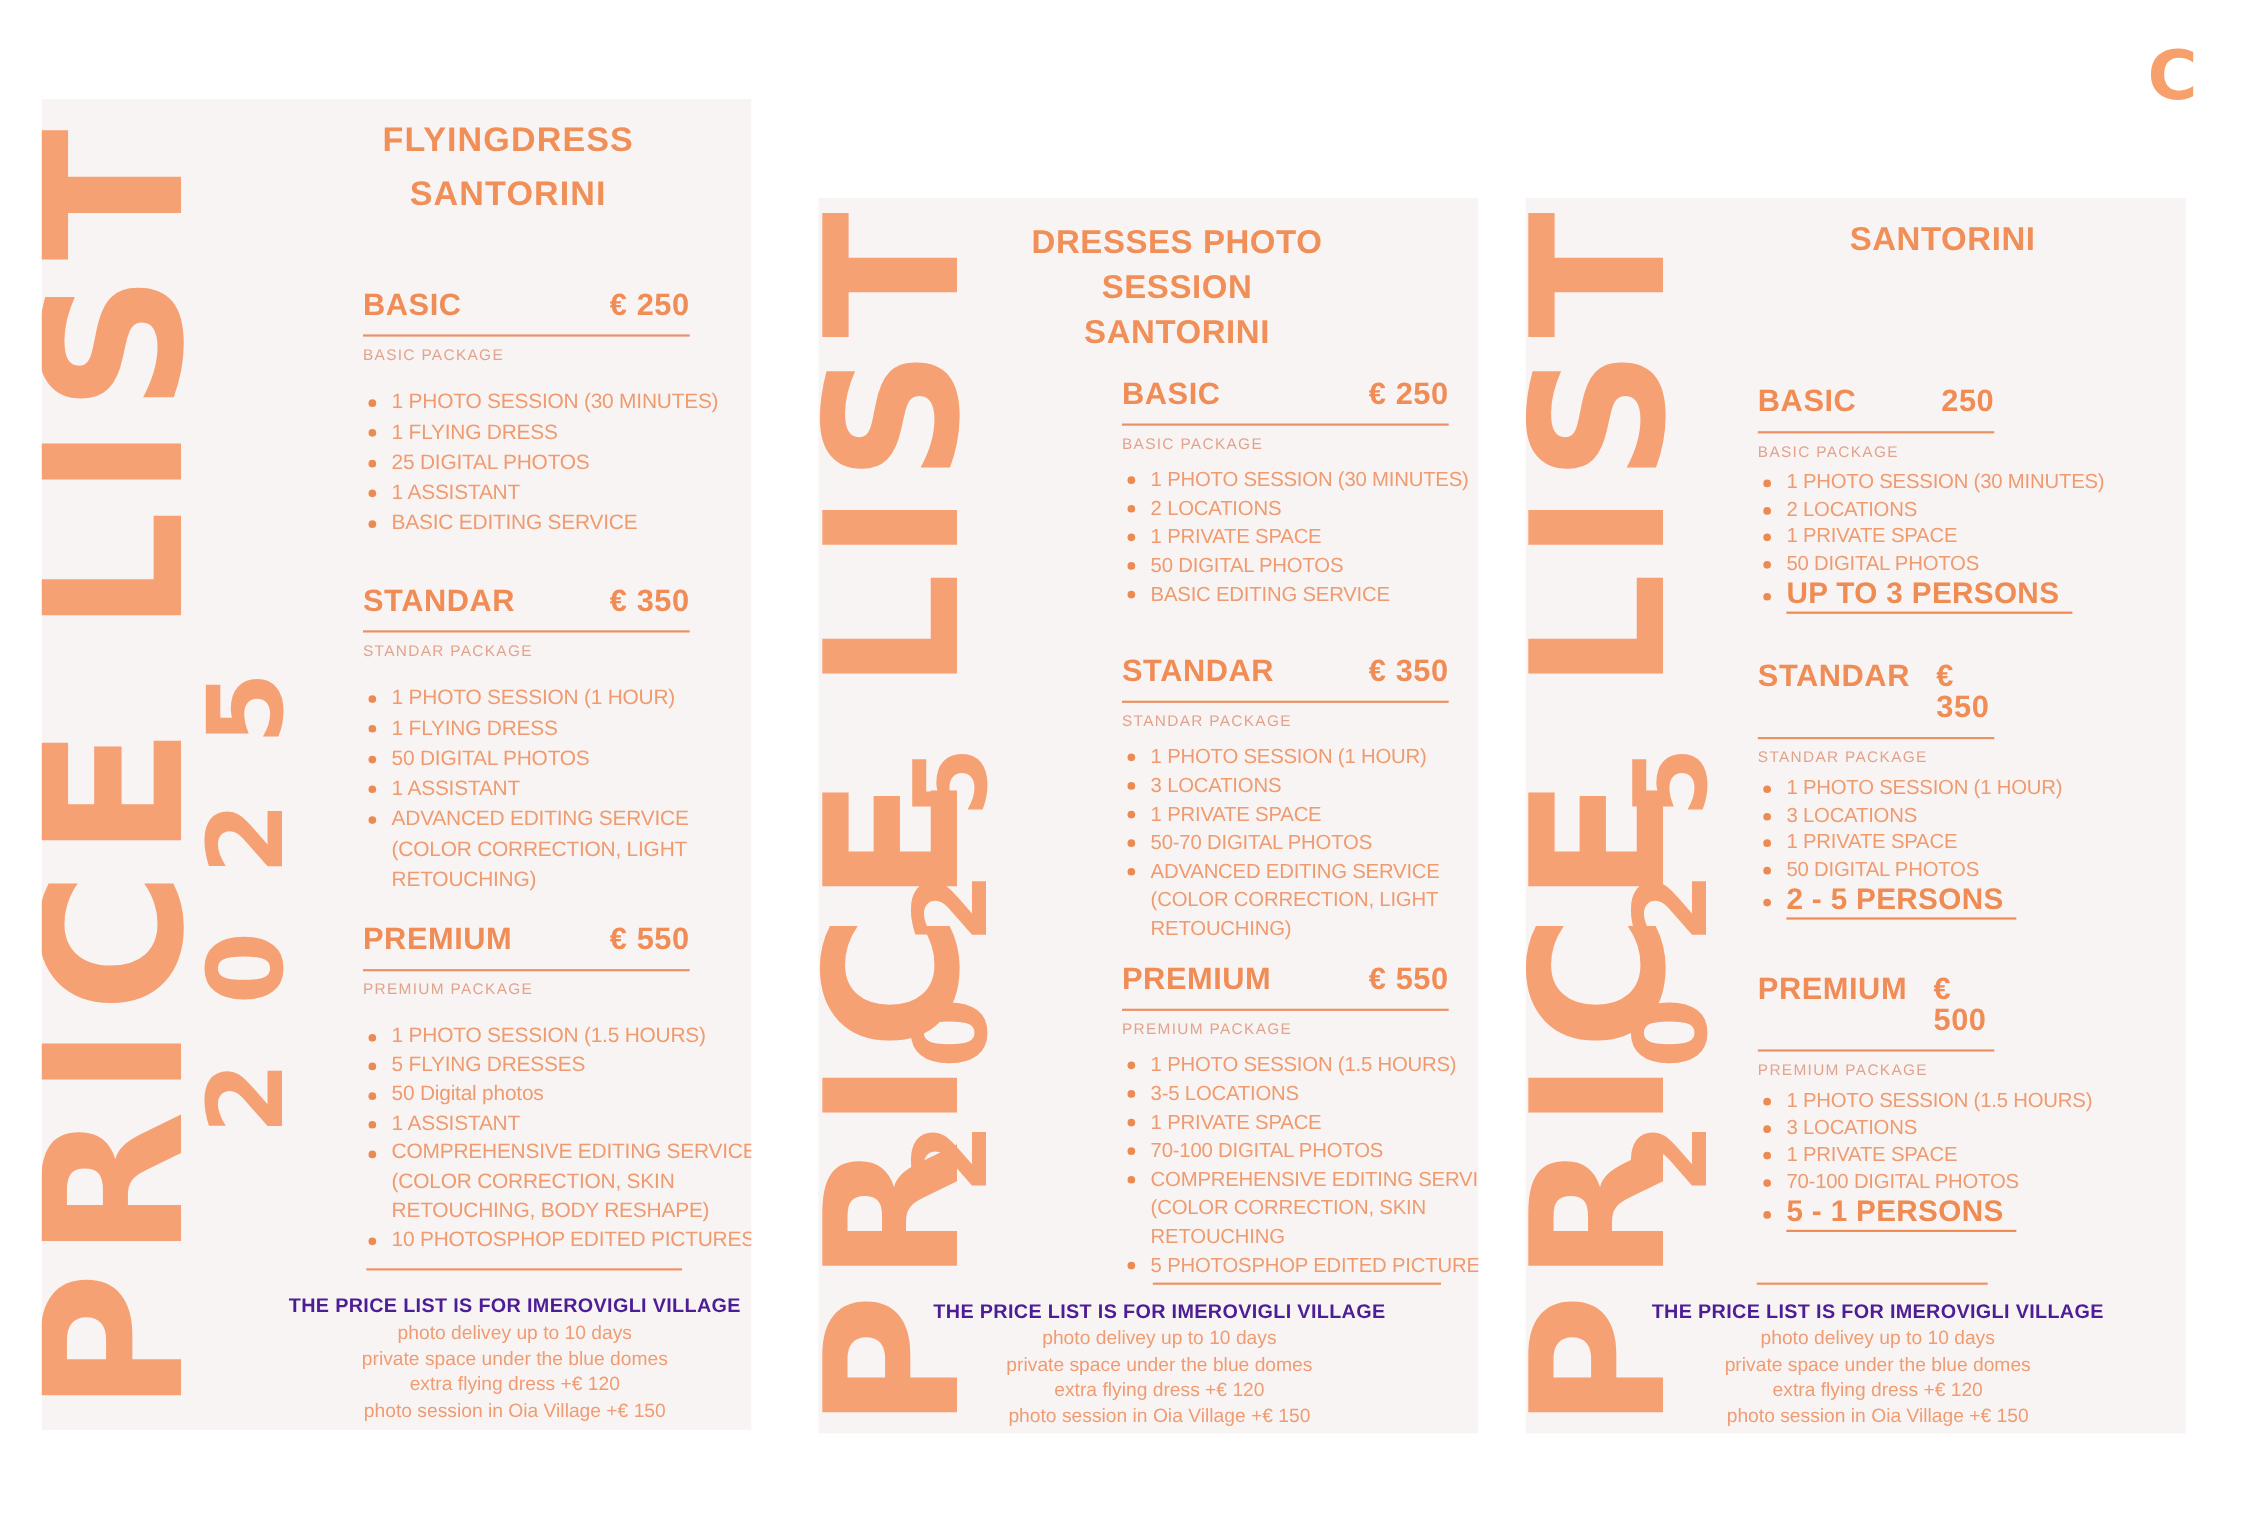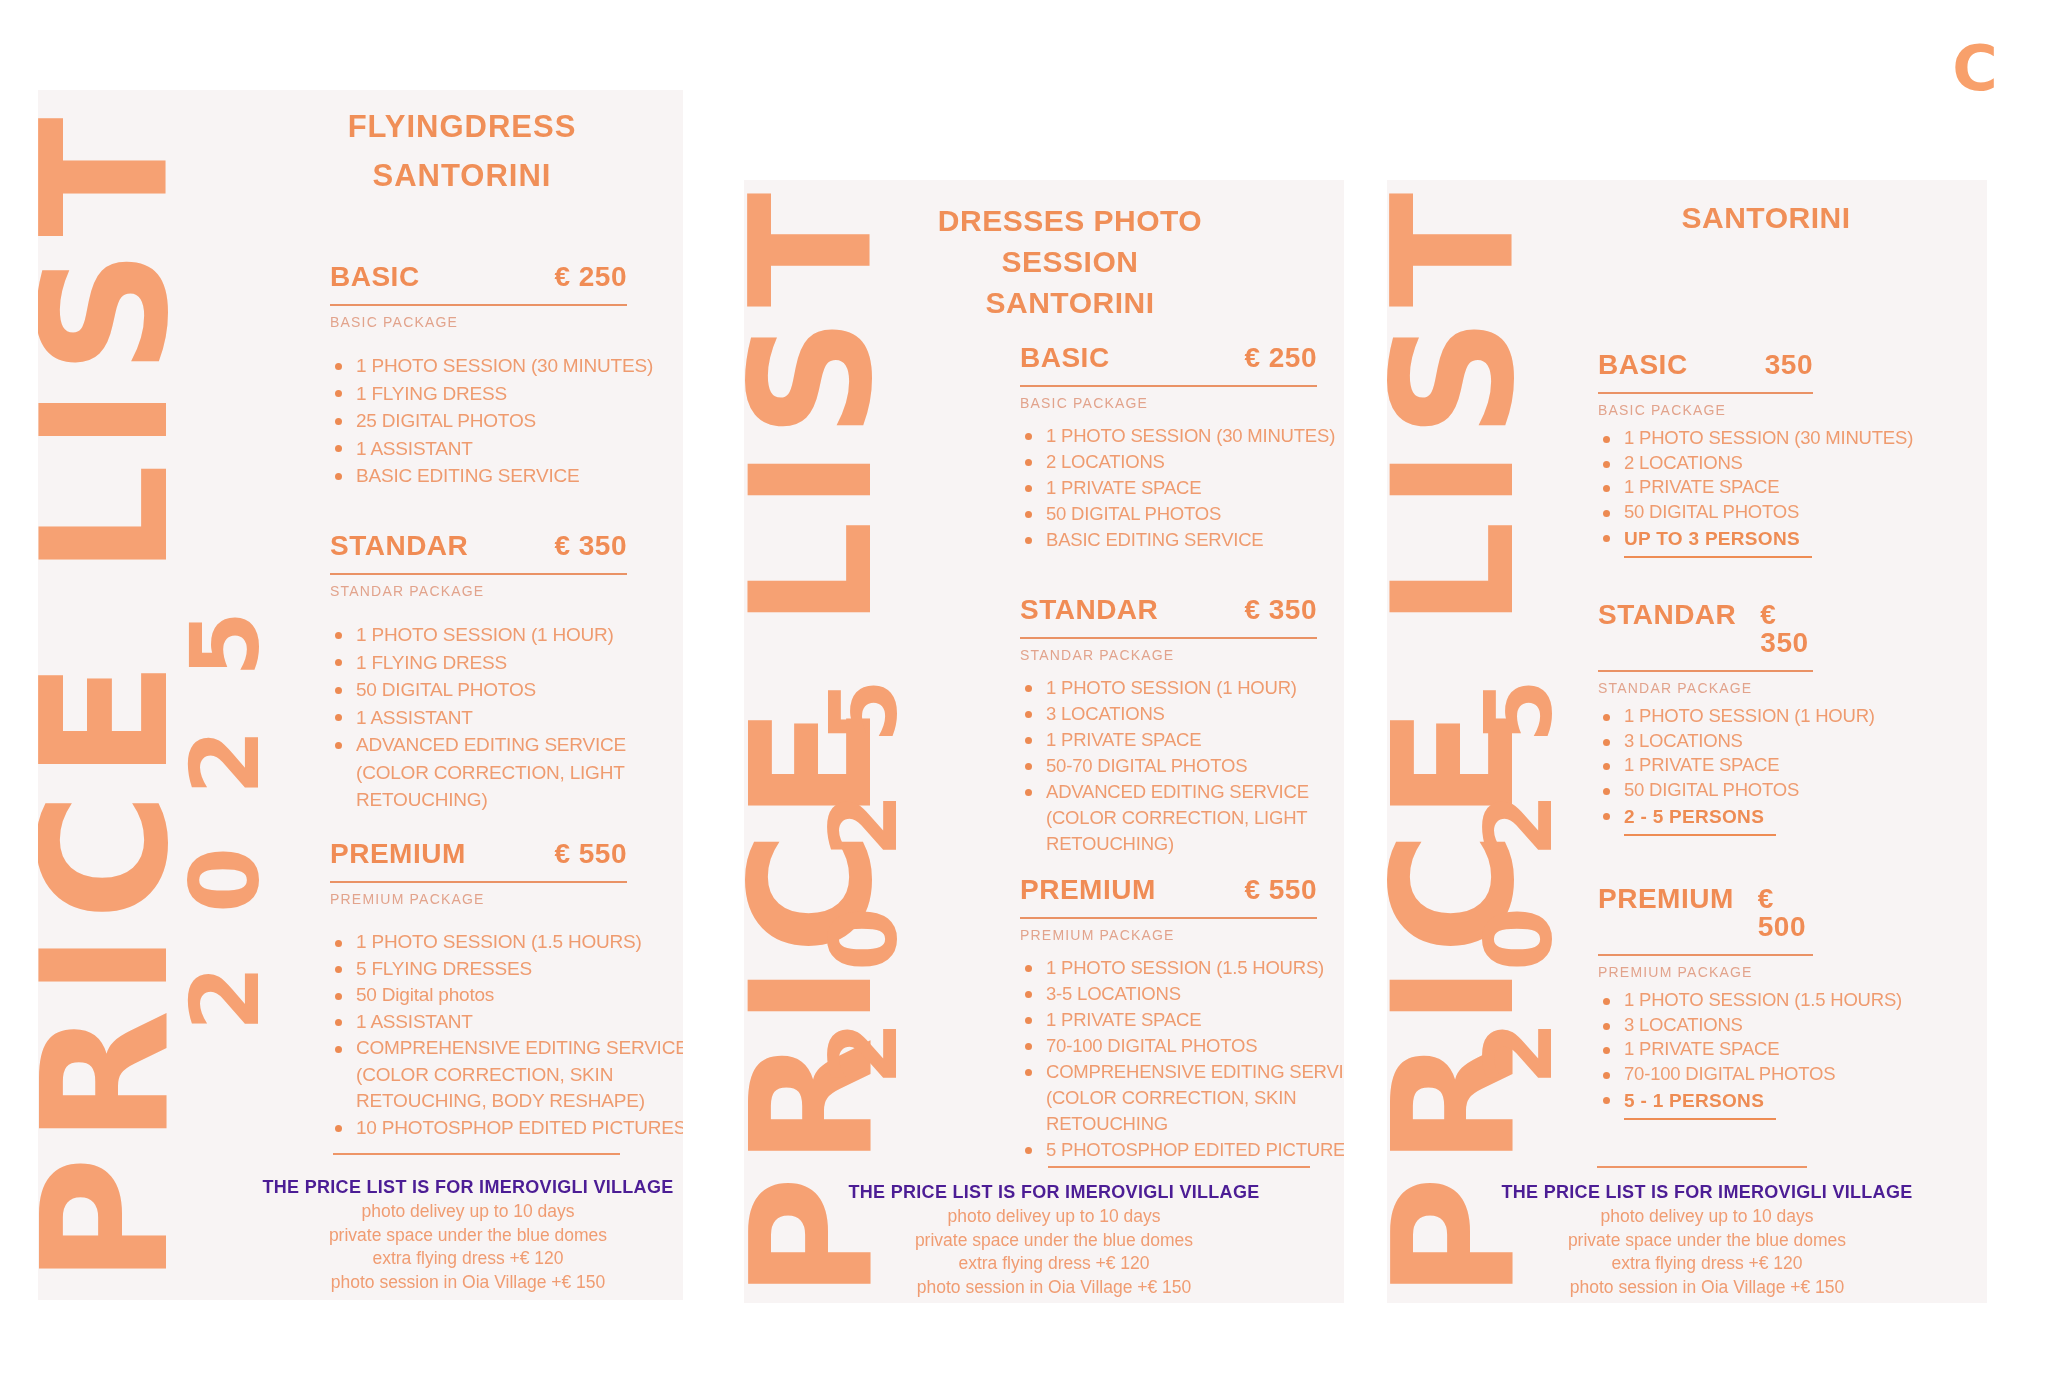--- a/index.html
+++ b/index.html
@@ -37,21 +37,21 @@
   .items{list-style:none;margin:0;padding:0;color:#EF9B6F;font-size:19px;letter-spacing:-0.2px;}
   #panel1 .items{margin-top:22px}
   #panel2 .items{margin-top:12px;font-size:18.5px}
   #panel3 .items{margin-top:8px;font-size:18.5px}
   .items li{position:relative;padding-left:26px;white-space:nowrap;line-height:27.5px;}
   #panel2 .items li{line-height:26px}
   #panel3 .items li{line-height:24.5px}
   #panel1 .sec3 .items li{line-height:26.5px}
   .items li::before{content:"";position:absolute;left:5px;top:calc(0.5em + 1px);width:7px;height:7px;border-radius:50%;background:#ED8A52;}
   .items li.cont::before{display:none;}
-  .items li.em{font-weight:bold;color:#EE8C54;font-size:19px;letter-spacing:0.3px;}
+  .items li.em{font-weight:bold;color:#EE8C54;font-size:27px;letter-spacing:0.3px;}
   #panel3 .items li.em{line-height:30px;}
   .items li.em span{display:inline-block;border-bottom:2.5px solid currentColor;padding:0 12px 2px 0;}
 
   .divider{position:absolute;border-top:2px solid #EE9567;height:0;}
   #panel1 .divider{left:295px;top:1063px;width:287px;}
   #panel2 .divider{left:304px;top:986px;width:262px;}
   #panel3 .divider{left:210px;top:986px;width:210px;}
 
   .footer{position:absolute;text-align:center;}
   #panel1 .footer{left:150px;top:1084px;width:560px;}
@@ -212,21 +212,21 @@
 <section class="panel" id="panel3">
   <div class="vert vert-title">PRICE LIST</div>
   <div class="vert vert-year">2025</div>
   <div class="panel-title">
     <div>SANTORINI</div>
   </div>
 
   <div class="sec sec1">
     <div class="sec-head">
       <span>BASIC</span>
-      <span>350</span>
+      <span>250</span>
     </div>
     <div class="sec-line"></div>
     <div class="sec-pkg">BASIC PACKAGE</div>
     <ul class="items">
       <li><span>1 PHOTO SESSION (30 MINUTES)</span></li>
       <li><span>2 LOCATIONS</span></li>
       <li><span>1 PRIVATE SPACE</span></li>
       <li><span>50 DIGITAL PHOTOS</span></li>
       <li class="em"><span>UP TO 3 PERSONS</span></li>
     </ul>

